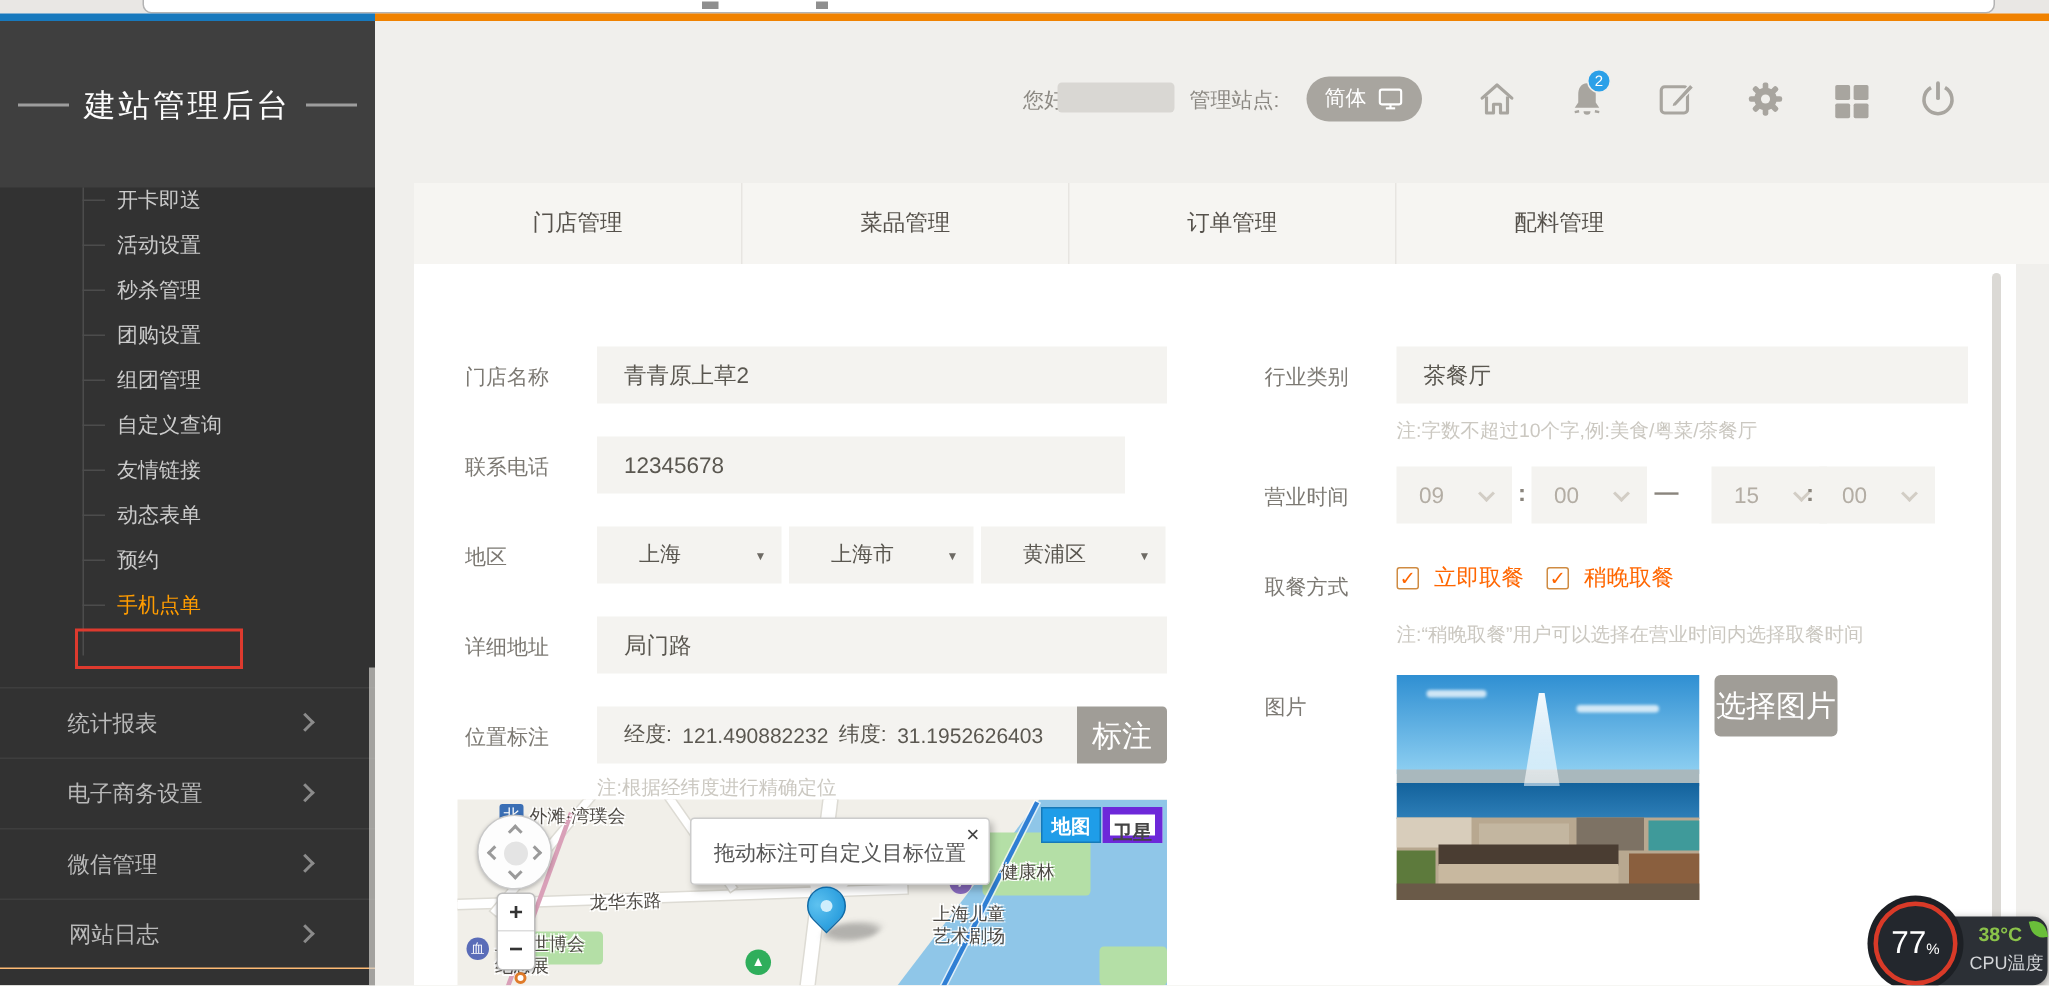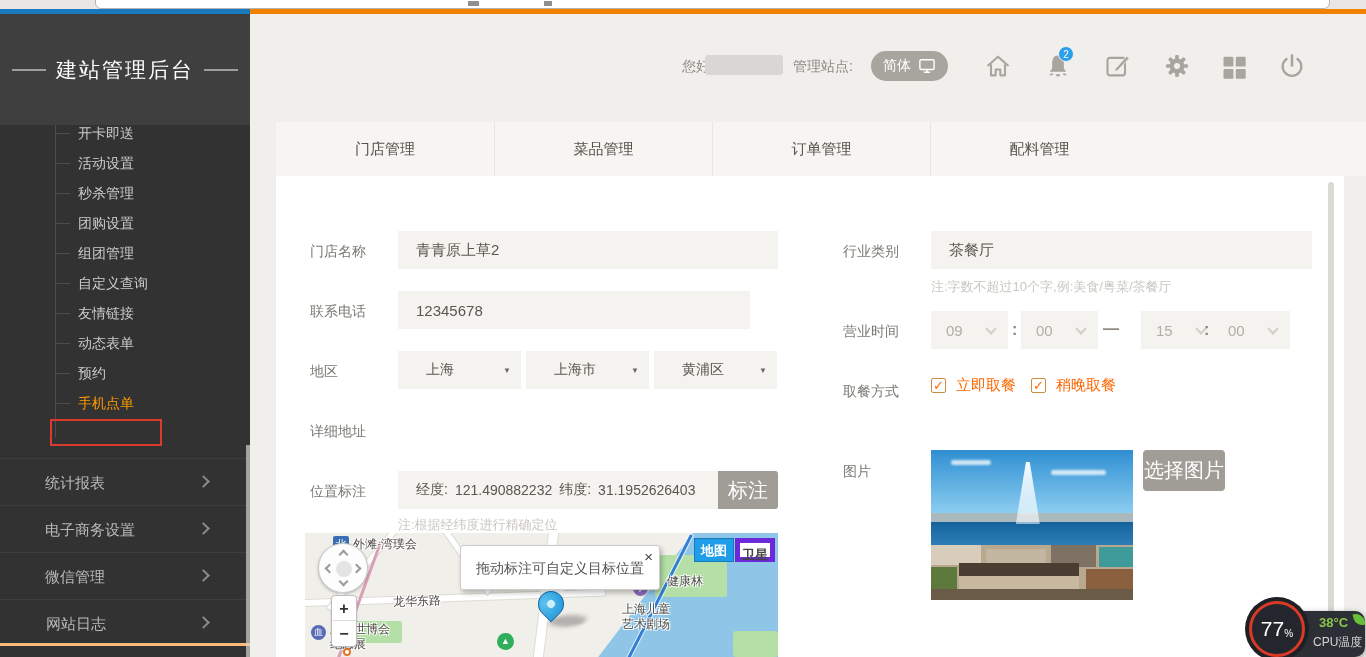--- a/index.html
+++ b/index.html
@@ -154,21 +154,21 @@
         <span class="chev"></span>
       </div>
       <div class="group-row">
         <span>电子商务设置</span>
         <span class="chev"></span>
       </div>
       <div class="group-row">
         <span>微信管理</span>
         <span class="chev"></span>
       </div>
-      <div class="group-row" style="border-bottom:3px solid #fdba74;padding-left:46px;">
+      <div class="group-row" style="border-bottom:1px solid #fdba74;padding-left:46px;">
         <span>网站日志</span>
         <span class="chev"></span>
       </div>
     </div>
     <div class="side-scroll"></div>
   </div>
 
   <span class="hdr" style="left:682px; top:58px;">您好</span>
   <div class="blur-name"></div>
   <span class="hdr" style="left:793px; top:58px;">管理站点:</span>
@@ -258,20 +258,23 @@
     <div class="fselect" style="left:250px; top:175px;">
       <span>上海市</span>
       <span class="arr">▼</span>
     </div>
     <div class="fselect" style="left:378px; top:175px;">
       <span>黄浦区</span>
       <span class="arr">▼</span>
     </div>
 
     <span class="flabel" style="left:34px; top:247px;">详细地址</span>
+    <div class="finput" style="left:122px; top:235px; width:380px;">
+      <span>局门路</span>
+    </div>
 
     <span class="flabel" style="left:34px; top:307px;">位置标注</span>
     <div class="finput" style="left:122px; top:295px; width:320px; font-size:14px; gap:7px;">
       <span>经度:</span>
       <span>121.490882232</span>
       <span>纬度:</span>
       <span>31.1952626403</span>
     </div>
     <button class="gray-btn" style="left:442px; top:295px; width:60px; height:38px; border-radius:0 3px 3px 0;">标注</button>
     <span class="fnote" style="left:122px; top:340px;">注:根据经纬度进行精确定位</span>
@@ -355,20 +358,21 @@
 
     <span class="flabel" style="left:567px; top:207px;">取餐方式</span>
     <div class="cbrow" style="left:655px; top:200px;">
       <span class="cbox">✓</span>
       <span class="cblabel">立即取餐</span>
     </div>
     <div class="cbrow" style="left:755px; top:200px;">
       <span class="cbox">✓</span>
       <span class="cblabel">稍晚取餐</span>
     </div>
+    <span class="fnote" style="left:655px; top:238px;">注:“稍晚取餐”用户可以选择在营业时间内选择取餐时间</span>
 
     <span class="flabel" style="left:567px; top:287px;">图片</span>
     <div class="photo">
       <div class="sky"></div>
       <div class="cloud" style="left:20px; top:10px; width:40px; height:5px;"></div>
       <div class="cloud" style="left:120px; top:20px; width:55px; height:5px;"></div>
       <div class="mount"></div>
       <div class="lake"></div>
       <div class="jet"></div>
       <div class="city">

